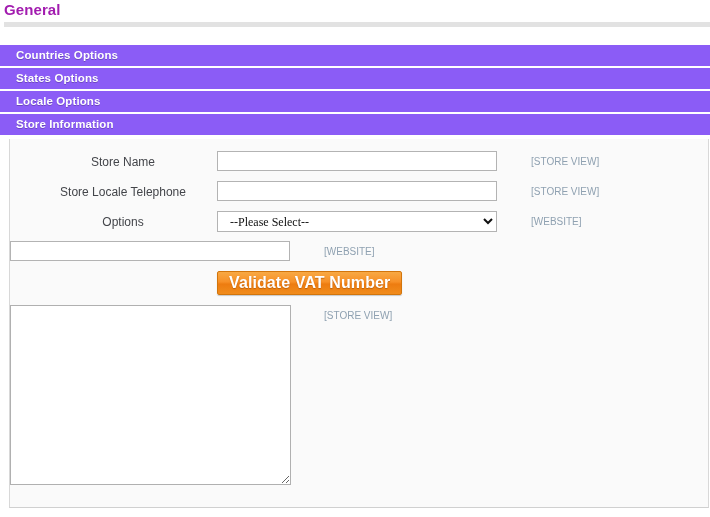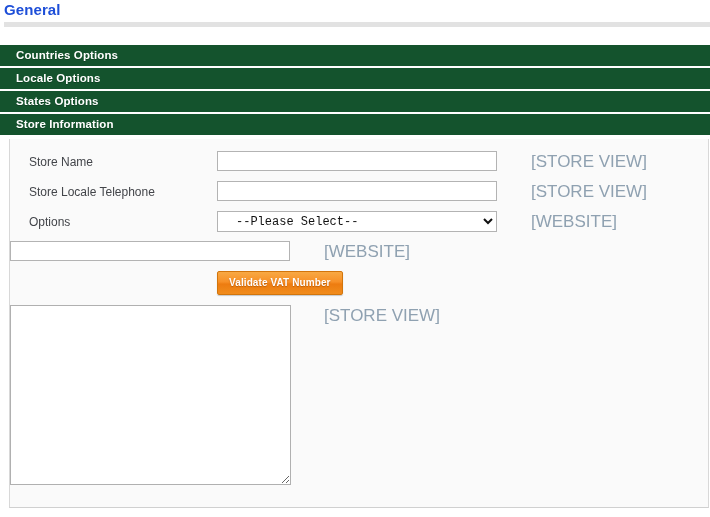--- a/index.html
+++ b/index.html
@@ -14,39 +14,39 @@
     font-size: 12px;
     color: #2f2f2f;
     overflow: hidden;
     position: relative;
   }
 
   
   .page-title {
     font-size: 15px;
     font-weight: bold;
-    color: #1d4ed8;
+    color: #a21caf;
     padding: 1px 8px 0 4px;
     line-height: 18px;
     letter-spacing: 0.1px;
   }
   .title-rule {
     height: 5px;
     background: #e2e2e2;
     margin: 3px 0 0 4px;
     width: 706px;
   }
 
   
   .sections {
     margin-top: 18px;
   }
   .section-bar {
     height: 21px;
-    background: #14532d;
+    background: #8b5cf6;
     color: #ffffff;
     font-weight: bold;
     font-size: 11.5px;
     line-height: 21px;
     padding-left: 16px;
     margin-bottom: 2px;
     cursor: pointer;
     box-sizing: border-box;
     text-shadow: 0 1px 0 rgba(0,0,0,0.22);
     letter-spacing: 0.1px;
@@ -73,29 +73,29 @@
     align-items: flex-start;
     margin-bottom: 8px;
   }
   .field-label {
     width: 207px;
     padding-left: 19px;
     box-sizing: border-box;
     font-size: 12px;
     color: #43454a;
     line-height: 22px;
-    text-align: left;
+    text-align: center;
   }
   .field-control {
     width: 288px;
     box-sizing: border-box;
   }
   .field-scope {
     padding-left: 26px;
-    font-size: 17px;
+    font-size: 10px;
     color: #8fa1b1;
     line-height: 22px;
     white-space: nowrap;
   }
 
   input.text-input {
     width: 280px;
     height: 20px;
     box-sizing: border-box;
     border: 1px solid #b3b3b3;
@@ -106,24 +106,24 @@
     padding: 0 4px;
     outline: none;
     border-radius: 0;
   }
   select.select-input {
     width: 280px;
     height: 21px;
     box-sizing: border-box;
     border: 1px solid #b3b3b3;
     background: #ffffff;
-    font-family: Liberation Mono, monospace;
+    font-family: Liberation Serif, serif;
     font-size: 12px;
     color: #111;
-    padding: 0 14px;
+    padding: 0 8px;
     outline: none;
     border-radius: 0;
   }
   textarea.textarea-input {
     width: 281px;
     height: 180px;
     box-sizing: border-box;
     border: 1px solid #b0b0b0;
     background: #ffffff;
     font-family: "Liberation Sans", sans-serif;
@@ -144,21 +144,21 @@
   .btn-row .spacer {
     width: 207px;
   }
   .btn-orange {
     display: inline-block;
     background: linear-gradient(to bottom, #f8a944 0%, #f79027 45%, #ed7c10 55%, #f18c1c 100%);
     border: 1px solid #d2750c;
     color: #ffffff;
     font-family: "Liberation Sans", sans-serif;
     font-weight: bold;
-    font-size: 10px;
+    font-size: 16px;
     line-height: 15px;
     padding: 3px 11px 4px 11px;
     cursor: pointer;
     border-radius: 2px;
     text-shadow: 0 1px 1px rgba(150,70,0,0.55);
     box-shadow: 0 1px 1px rgba(0,0,0,0.20);
     letter-spacing: 0.1px;
   }
 </style>
 </head>
@@ -167,25 +167,25 @@
 <div class="page-title">General</div>
 <div class="title-rule"></div>
 
 <div class="sections">
 
   <div class="section-bar">
     <span>Countries Options</span>
   </div>
 
   <div class="section-bar">
+    <span>States Options</span>
+  </div>
+
+  <div class="section-bar">
     <span>Locale Options</span>
-  </div>
-
-  <div class="section-bar">
-    <span>States Options</span>
   </div>
 
   <div class="section-bar active">
     <span>Store Information</span>
   </div>
 
   <div class="panel-body">
 
     <div class="field-row">
       <div class="field-label">Store Name</div>

